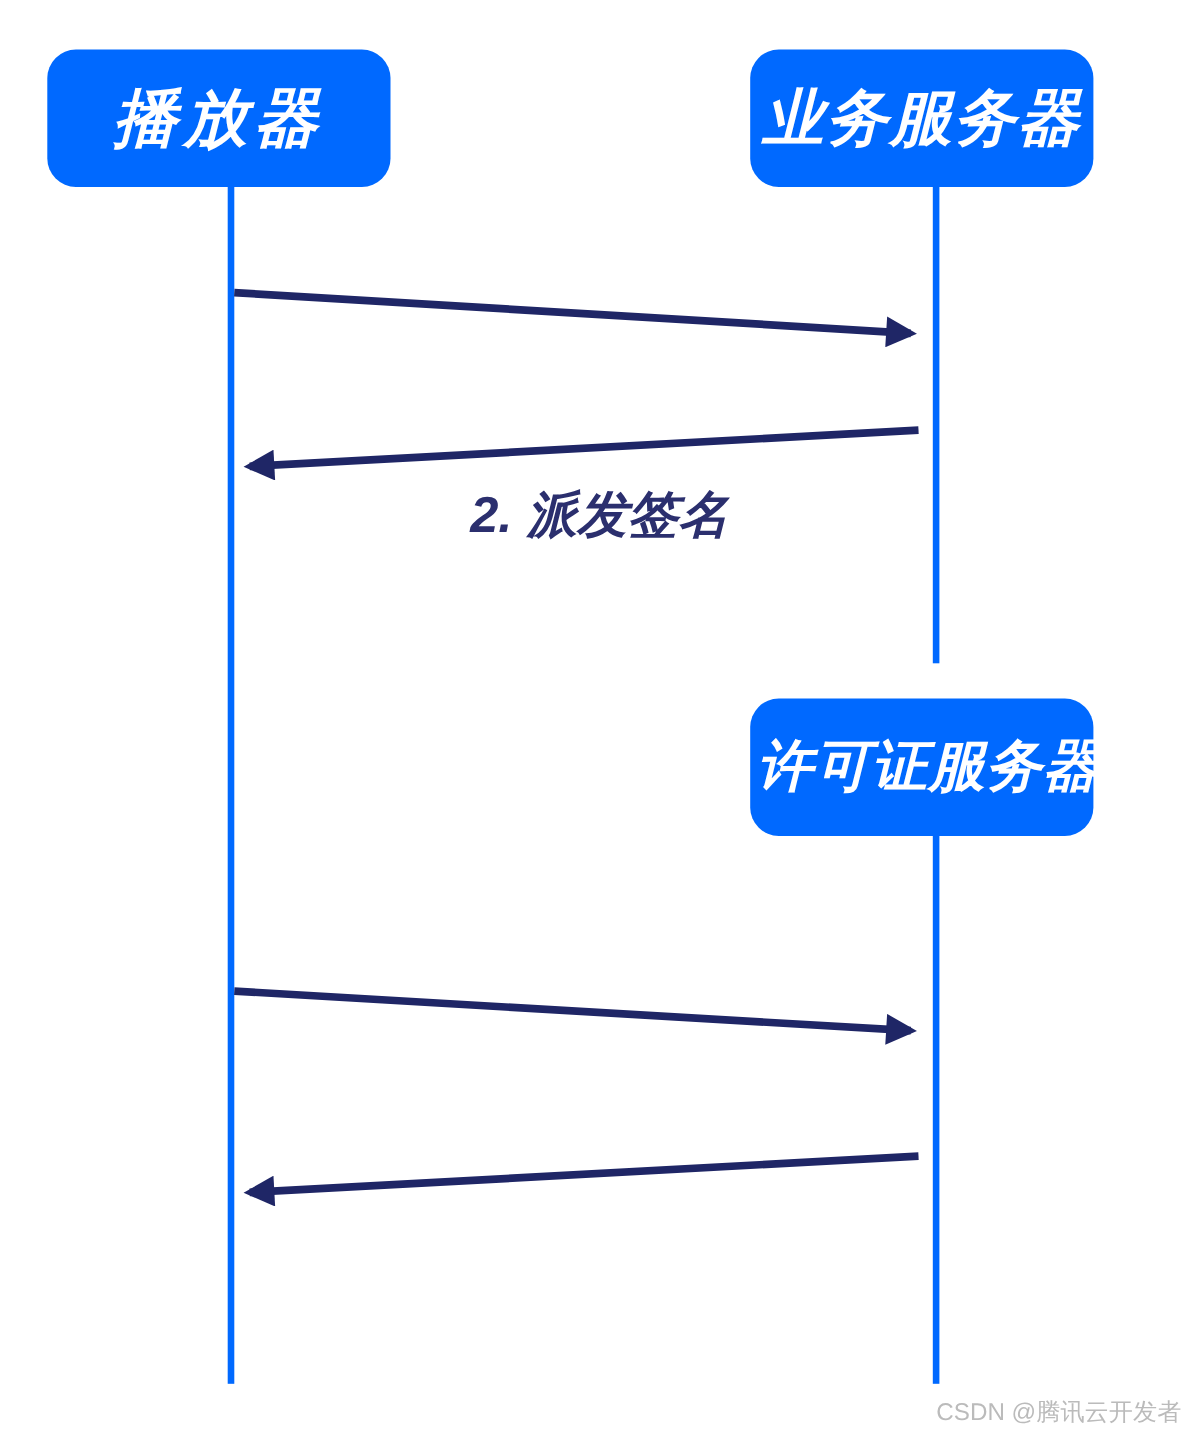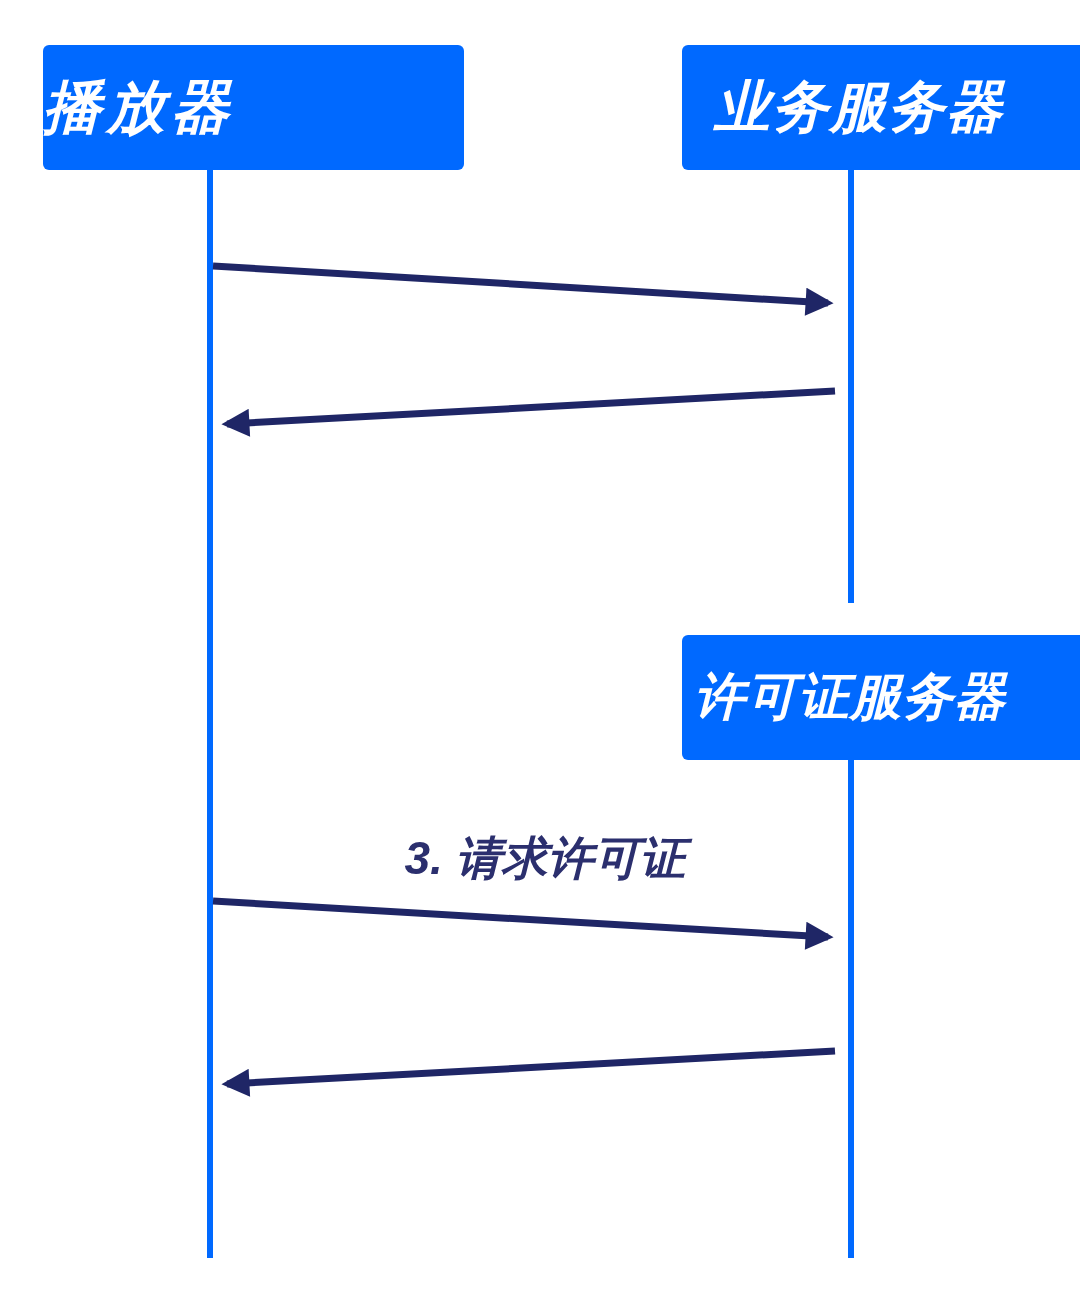--- a/index.html
+++ b/index.html
@@ -10,37 +10,37 @@
   }
   .canvas {
     position: relative;
     width: 1080px;
     height: 1305px;
     background: #ffffff;
     overflow: hidden;
   }
   .actor-box {
     position: absolute;
-    width: 421px;
+    width: 312px;
     height: 125px;
     background: #0069FF;
-    border-radius: 6px;
+    border-radius: 26px;
     display: flex;
     align-items: center;
-    justify-content: flex-start;
+    justify-content: center;
     z-index: 3;
   }
   .actor-box .actor-label {
     color: #ffffff;
     font-weight: bold;
     font-style: italic;
     white-space: nowrap;
   }
   .box-player     { left: 43px;  top: 45px; }
-  .box-business   { left: 682px; top: 45px; padding-left: 32px; }
+  .box-business   { left: 682px; top: 45px; }
   .box-license    { left: 682px; top: 635px; }
   .box-player .actor-label   { font-size: 58px; letter-spacing: 6px; }
   .box-business .actor-label { font-size: 56px; letter-spacing: 2px; }
   .box-license .actor-label  { font-size: 51px; letter-spacing: 1px; margin-left: 12px; }
 
   .lifeline {
     position: absolute;
     width: 6px;
     background: #0069FF;
     z-index: 1;
@@ -108,16 +108,17 @@
   <div class="actor-box box-player">
     <span class="actor-label">播放器</span>
   </div>
   <div class="actor-box box-business">
     <span class="actor-label">业务服务器</span>
   </div>
   <div class="actor-box box-license">
     <span class="actor-label">许可证服务器</span>
   </div>
 
-  <div class="msg-label msg-3">3. 请求许可证</div>
+  <div class="msg-label msg-2">2. 派发签名</div>
 
+  <div class="watermark">CSDN @腾讯云开发者</div>
 
 </div>
 
 </body></html>

